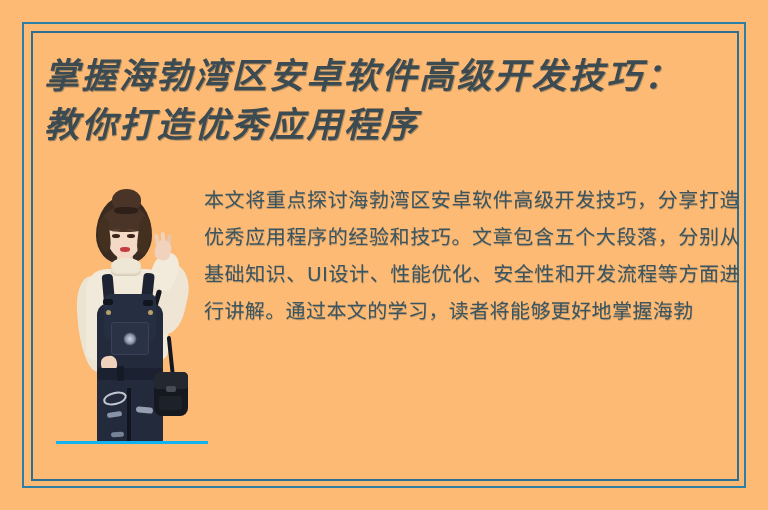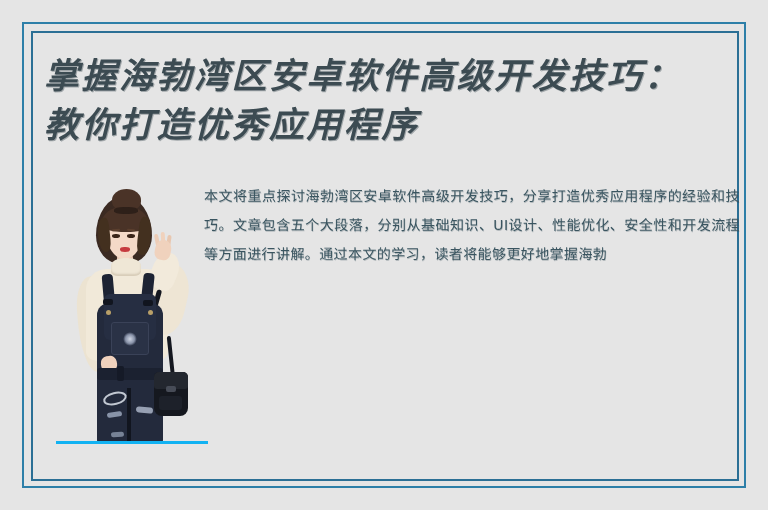--- a/index.html
+++ b/index.html
@@ -9,21 +9,21 @@
     background: #ffffff;
   }
   body {
     font-family: "Liberation Sans", "DejaVu Sans", sans-serif;
   }
 
   .banner {
     position: relative;
     width: 768px;
     height: 510px;
-    background: #e5e5e5;
+    background: #fdba74;
     overflow: hidden;
   }
 
   
   .frame-outer {
     position: absolute;
     left: 22px;
     top: 22px;
     width: 724px;
     height: 466px;
@@ -60,22 +60,22 @@
   }
 
   
   .body-copy {
     position: absolute;
     left: 204px;
     top: 182px;
     width: 536px;
     color: #3a5560;
     font-family: "DejaVu Sans", "Liberation Sans", sans-serif;
-    font-size: 14px;
-    line-height: 29px;
+    font-size: 20px;
+    line-height: 37px;
     letter-spacing: 0.4px;
     text-align: justify;
     text-justify: inter-character;
     text-shadow: 0.5px 0.5px 0 rgba(35,60,72,0.25);
   }
 
   
   .figure {
     position: absolute;
     left: 56px;

